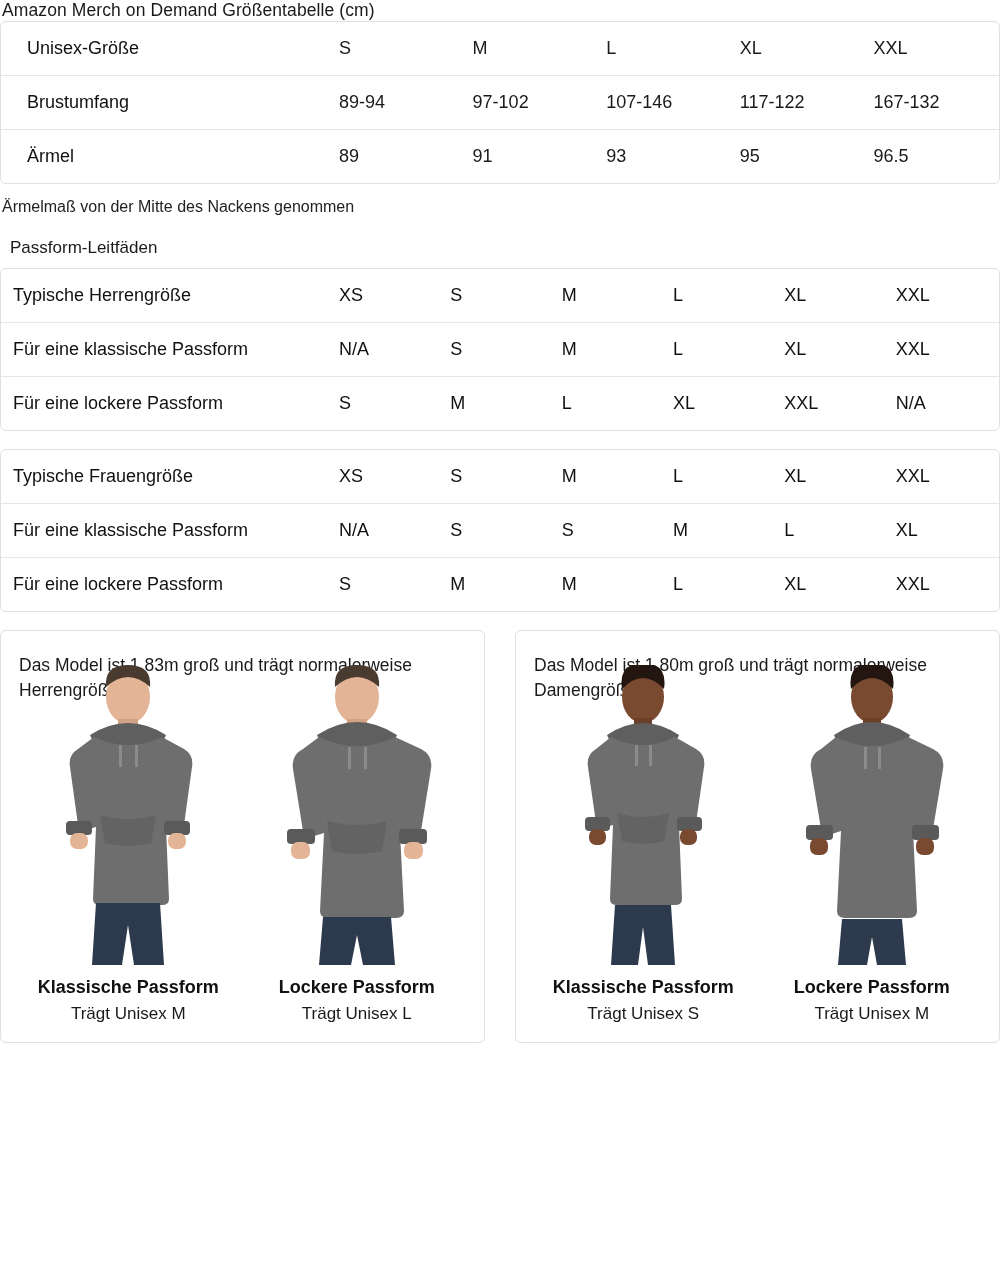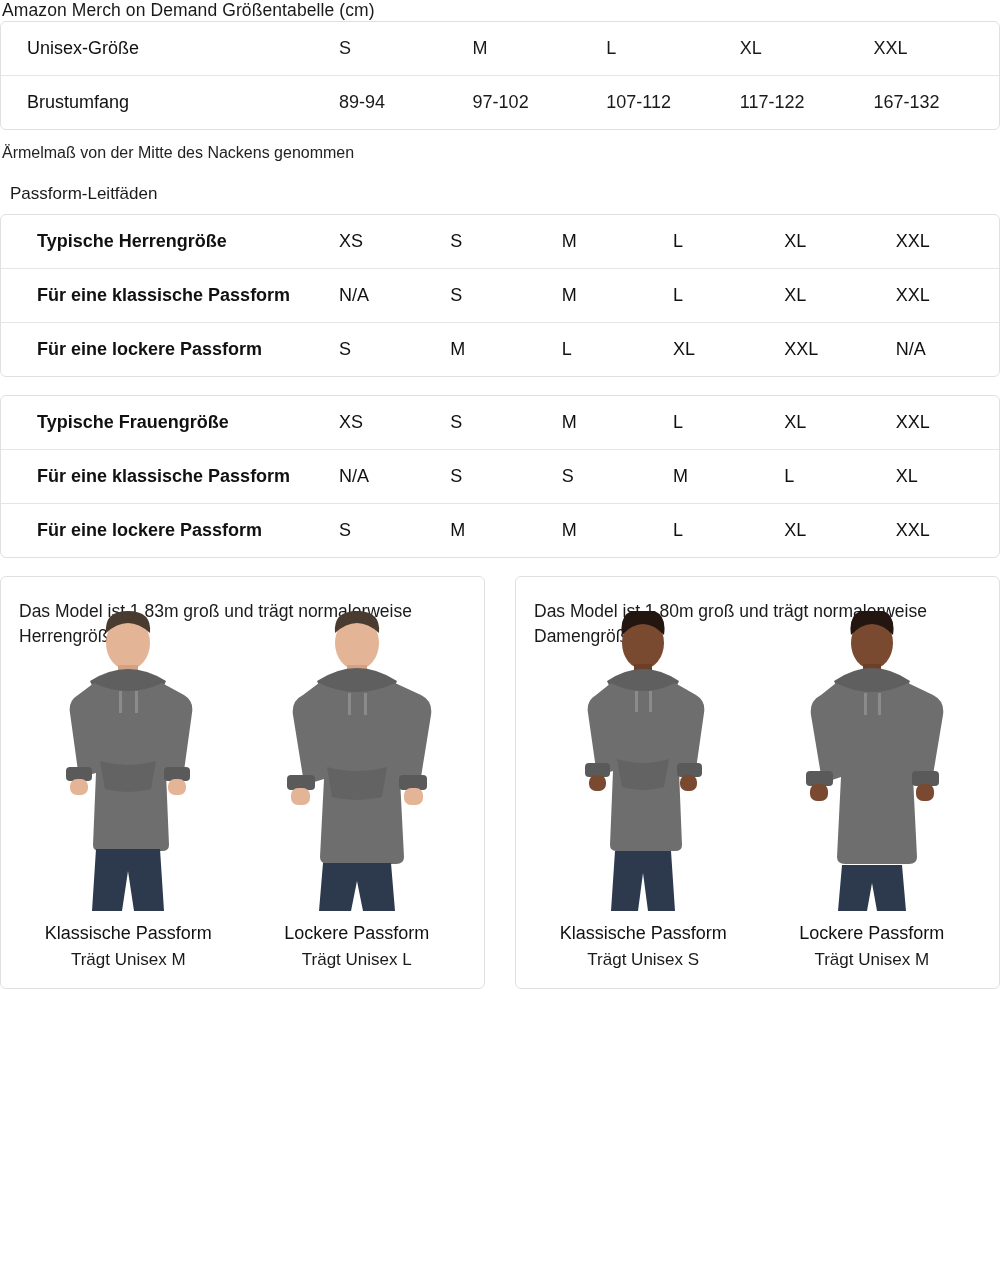--- a/index.html
+++ b/index.html
@@ -81,22 +81,22 @@
   }
   .fit-table td {
     padding: 16px 8px;
     font-size: 18px;
     border-bottom: 1px solid #e6e6e6;
     vertical-align: middle;
     white-space: nowrap;
   }
   .fit-table tr:last-child td { border-bottom: none; }
   .fit-table td.rowhead {
-    font-weight: bold;
-    padding-left: 36px;
+    font-weight: normal;
+    padding-left: 12px;
     width: 330px;
   }
 
   
   .models {
     display: flex;
     gap: 30px;
     margin-top: 10px;
   }
   .model-card {
@@ -121,21 +121,21 @@
   }
   .figure-col {
     flex: 1 1 0;
     display: flex;
     flex-direction: column;
     align-items: center;
   }
   .figure-col svg { display: block; }
   .fit-name {
     font-size: 18px;
-    font-weight: normal;
+    font-weight: bold;
     margin-top: 12px;
   }
   .fit-wears {
     font-size: 17px;
     margin-top: 6px;
     text-align: center;
     color: #1a1a1a;
   }
   .pad-lr { padding: 0 2px; }
 </style>
@@ -154,23 +154,31 @@
           <td class="val">S</td>
           <td class="val">M</td>
           <td class="val">L</td>
           <td class="val">XL</td>
           <td class="val">XXL</td>
         </tr>
         <tr>
           <td class="rowhead">Brustumfang</td>
           <td class="val">89-94</td>
           <td class="val">97-102</td>
-          <td class="val">107-112</td>
+          <td class="val">107-146</td>
           <td class="val">117-122</td>
           <td class="val">167-132</td>
+        </tr>
+        <tr>
+          <td class="rowhead">Ärmel</td>
+          <td class="val">89</td>
+          <td class="val">91</td>
+          <td class="val">93</td>
+          <td class="val">95</td>
+          <td class="val">96.5</td>
         </tr>
       </tbody>
     </table>
   </div>
 
   <div class="note">Ärmelmaß von der Mitte des Nackens genommen</div>
 
   <div class="section-label">Passform-Leitfäden</div>
 
   <div class="fit-table-wrap">

